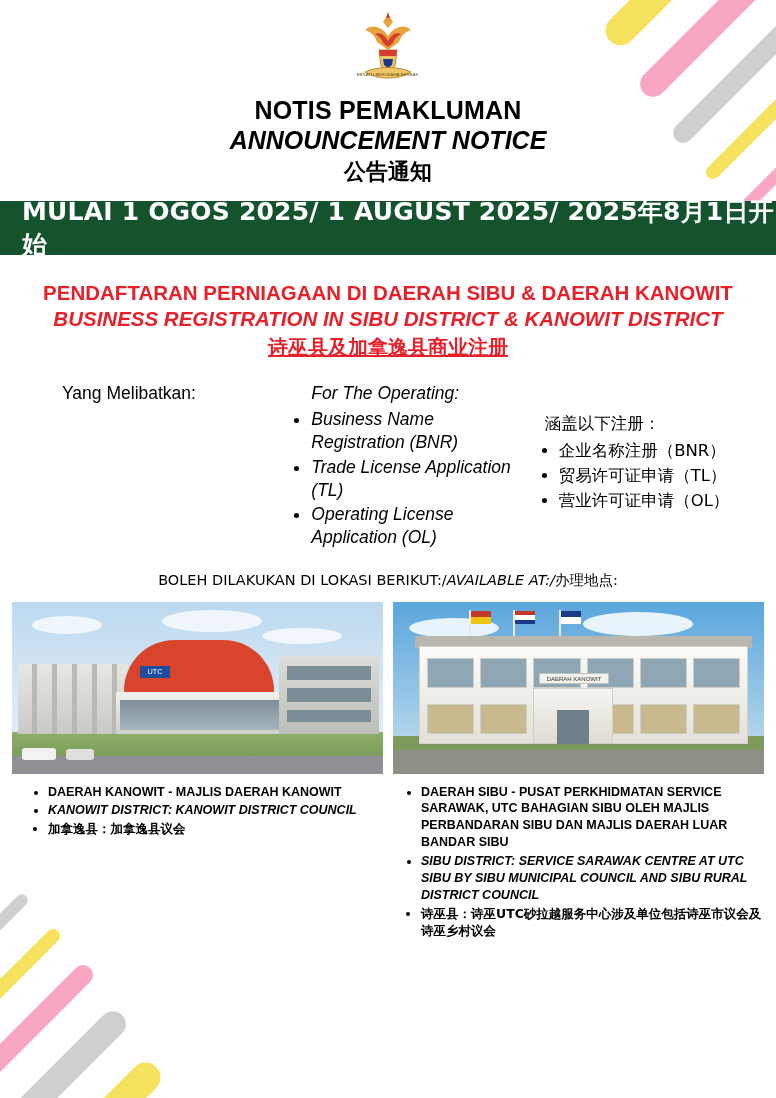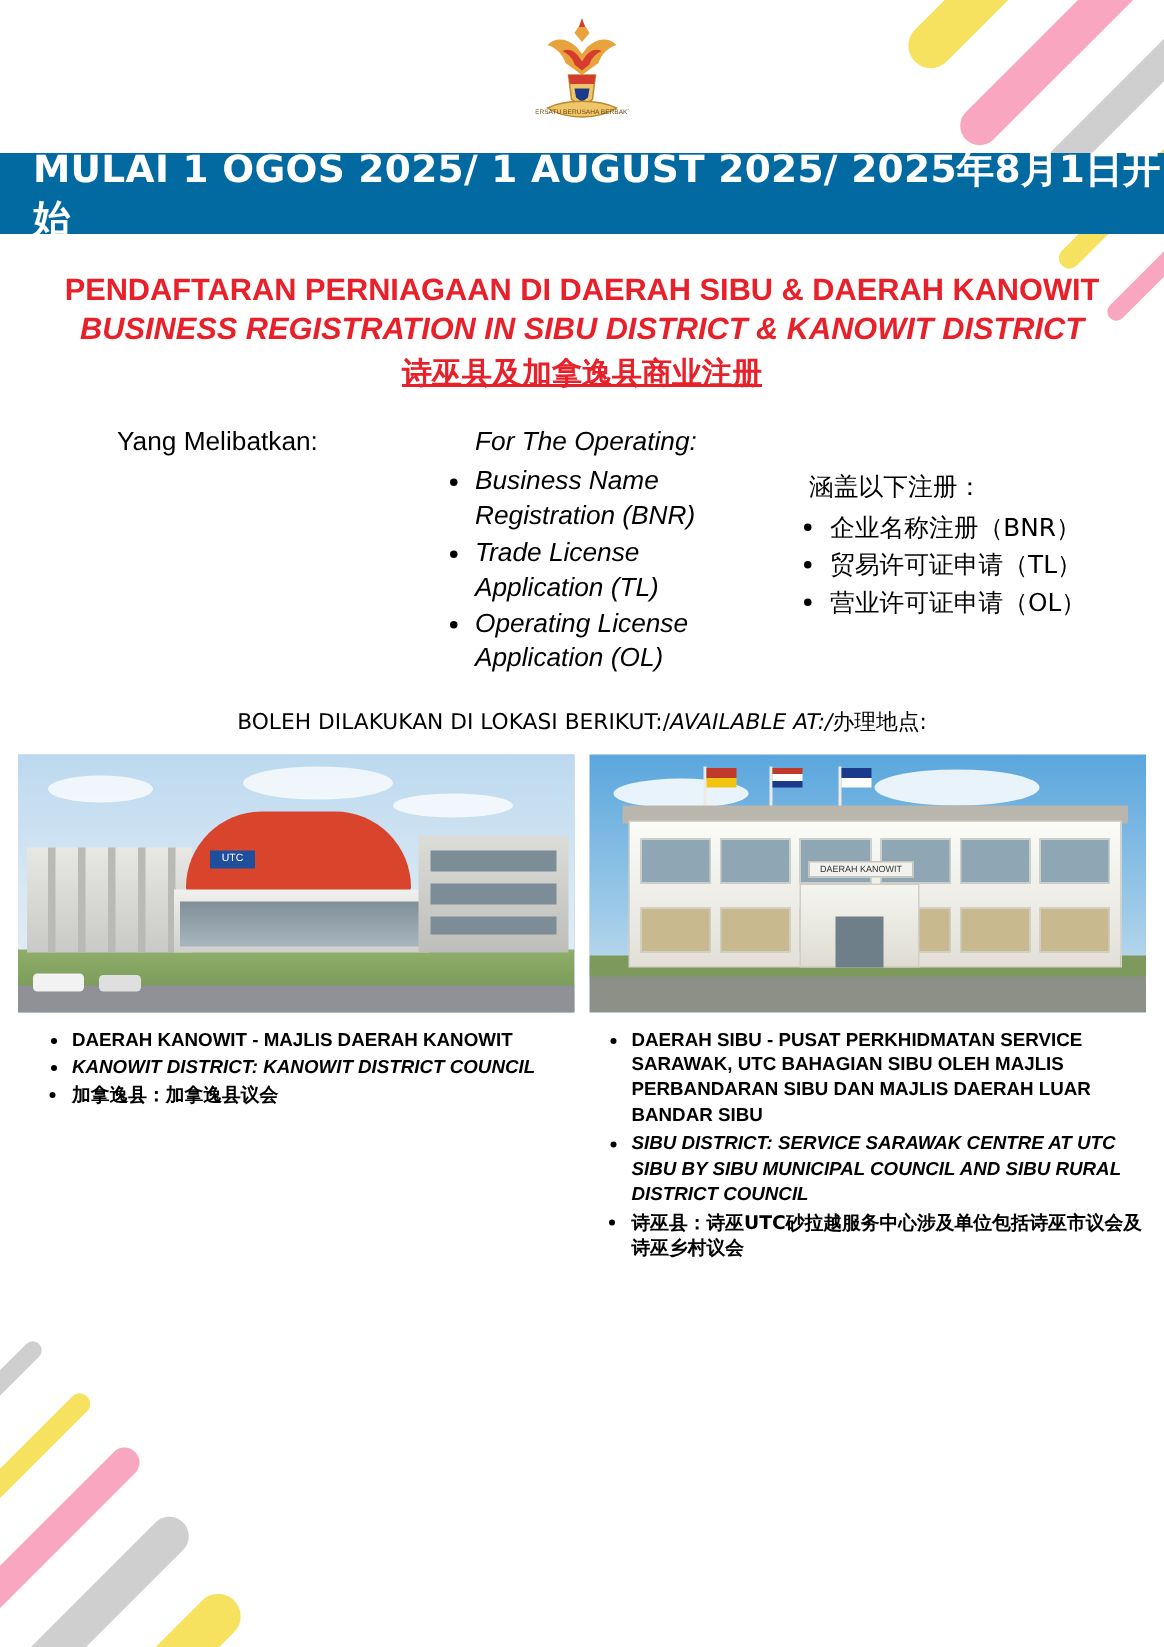--- a/index.html
+++ b/index.html
@@ -39,42 +39,42 @@
   .titles { position: relative; z-index: 2; text-align: center; margin-top: 8px; }
   .t-ms { font-size: 25px; font-weight: bold; letter-spacing: .2px; color: #000; }
   .t-en { font-size: 25px; font-weight: bold; font-style: italic; color: #000; margin-top: 1px; }
   .t-cn { font-size: 22px; font-weight: bold; color: #000; margin-top: 2px;
           font-family: "DejaVu Sans", sans-serif; }
 
   
   .band {
     position: relative; z-index: 2;
     margin-top: 14px;
-    background: #0369a1; color: #fff;
+    background: #14532d; color: #fff;
     height: 54px;
     display: flex; align-items: center;
     padding-left: 22px;
     font-size: 25px; font-weight: bold;
     letter-spacing: .2px;
     font-family: "DejaVu Sans", sans-serif;
   }
 
   
   .redblock { position: relative; z-index: 2; text-align: center; margin-top: 26px; padding: 0 26px; }
   .r1 { color: #e8202a; font-size: 20.5px; font-weight: bold; }
   .r2 { color: #e8202a; font-size: 20.5px; font-weight: bold; font-style: italic; margin-top: 2px; }
   .r3 { color: #e8202a; font-size: 20px; font-weight: bold; margin-top: 3px;
         font-family: "DejaVu Sans", sans-serif; text-decoration: underline; }
 
   
   .cols {
     position: relative; z-index: 2;
     display: flex;
     margin-top: 22px;
-    padding: 0 32px;
+    padding: 0 16px;
     align-items: flex-start;
   }
   .col { flex: 1; }
   .col-ms { padding-left: 40px; }
   .col-en { padding-left: 10px; }
   .col-cn { padding-left: 24px; padding-top: 30px; }
 
   .col-head { font-size: 17.5px; color: #000; margin-bottom: 4px; }
   .col-ms .col-head { padding-left: 6px; }
   .col-en .col-head { font-style: italic; padding-left: 22px; }
@@ -192,20 +192,25 @@
       <path d="M8 20 C14 14 22 16 28 22 L31 26 L34 22 C40 16 48 14 54 20 C48 22 44 26 42 32 L31 40 L20 32 C18 26 14 22 8 20 Z" fill="#e8a33d"></path>
       <path d="M18 24 C22 22 26 24 29 28 L31 31 L33 28 C36 24 40 22 44 24 C40 26 37 29 36 33 L31 37 L26 33 C25 29 22 26 18 24 Z" fill="#d63b2f"></path>
       <path d="M22 40 L40 40 L38 56 L31 62 L24 56 Z" fill="#f0c66b" stroke="#b8892f" stroke-width="1"></path>
       <path d="M22 40 L40 40 L39 46 L23 46 Z" fill="#d63b2f"></path>
       <path d="M26 49 L36 49 L35 55 L31 58 L27 55 Z" fill="#1b3a8c"></path>
       <path d="M8 62 C20 56 42 56 54 62 C42 70 20 70 8 62 Z" fill="#f0c66b" stroke="#b8892f" stroke-width="1"></path>
       <text x="31" y="66" font-size="4.4" text-anchor="middle" fill="#6a4a14" font-family="Liberation Sans, sans-serif">BERSATU BERUSAHA BERBAKTI</text>
     </svg>
   </div>
 
+  <div class="titles">
+    <div class="t-ms">NOTIS PEMAKLUMAN</div>
+    <div class="t-en">ANNOUNCEMENT NOTICE</div>
+    <div class="t-cn">公告通知</div>
+  </div>
 
   <div class="band">MULAI 1 OGOS 2025/ 1 AUGUST 2025/ 2025年8月1日开始</div>
 
   <div class="redblock">
     <div class="r1">PENDAFTARAN PERNIAGAAN DI DAERAH SIBU &amp; DAERAH KANOWIT</div>
     <div class="r2">BUSINESS REGISTRATION IN SIBU DISTRICT &amp; KANOWIT DISTRICT</div>
     <div class="r3">诗巫县及加拿逸县商业注册</div>
   </div>
 
   <div class="cols">

